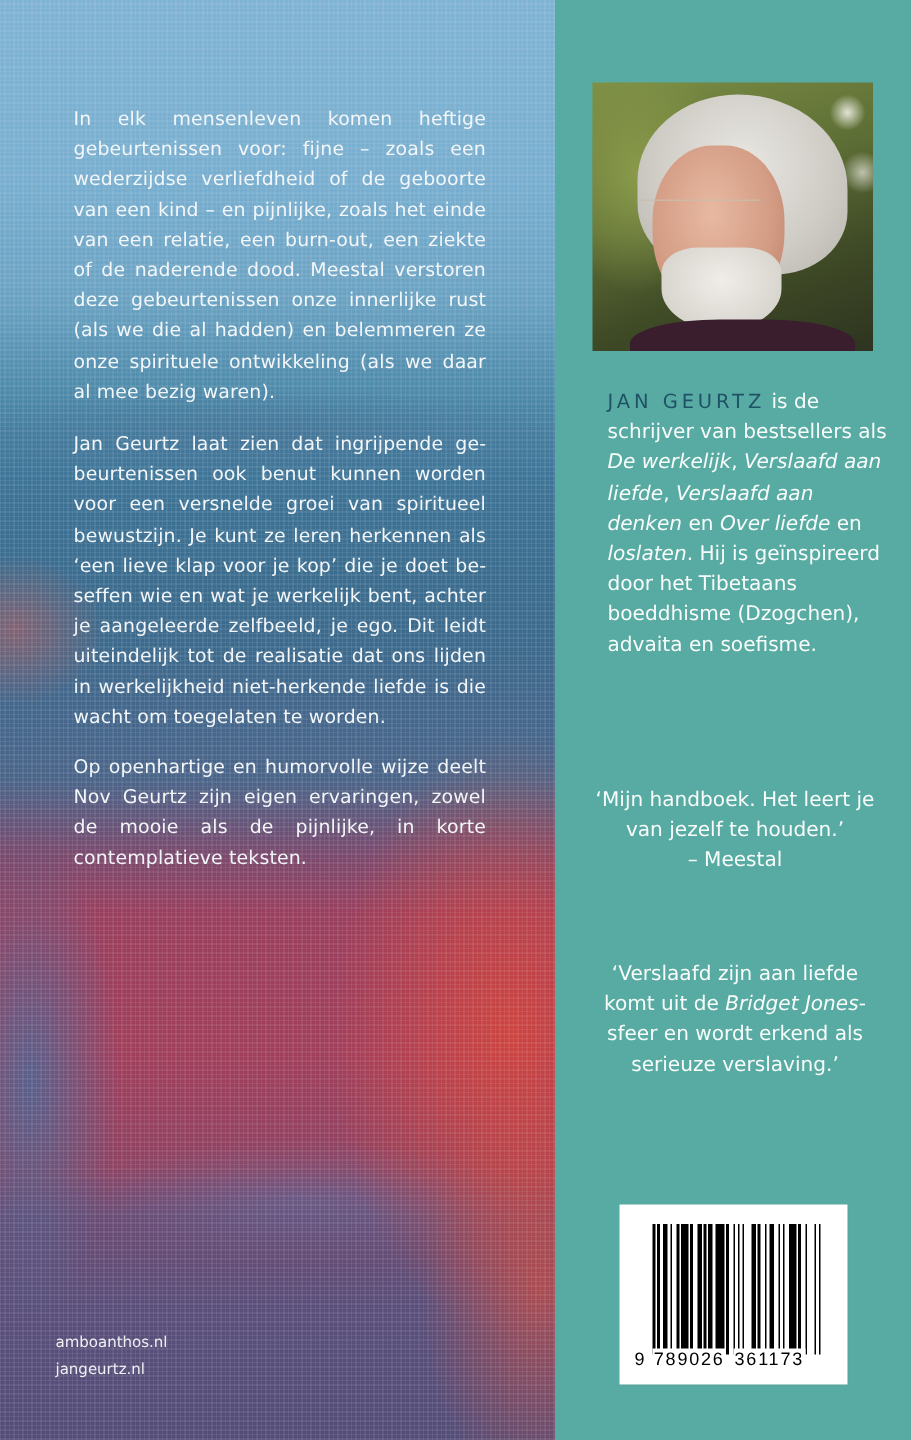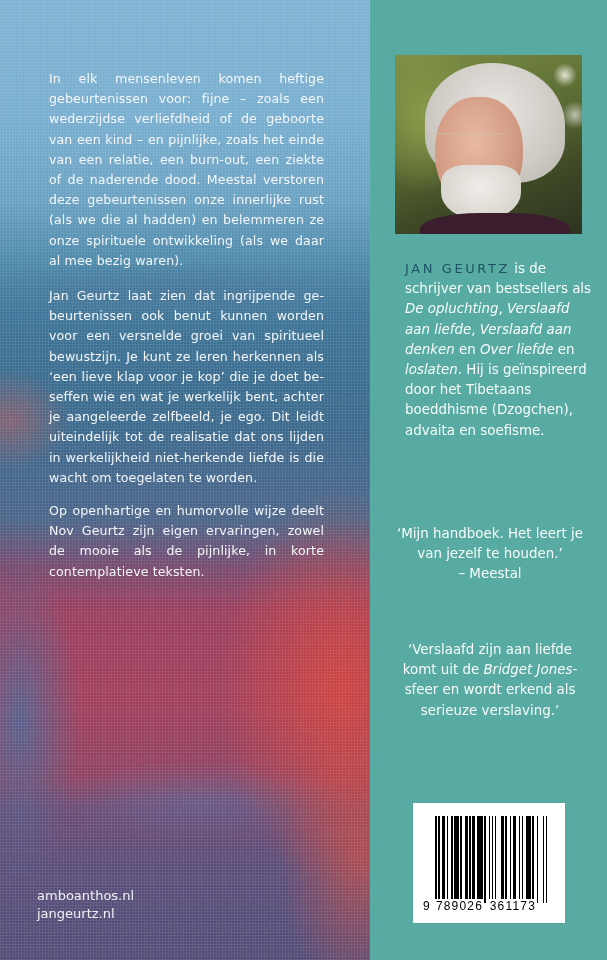--- a/index.html
+++ b/index.html
@@ -39,21 +39,21 @@
     position: absolute; left: 37px; width: 299px; z-index: 2;
     color: #f3f6f8; font-size: 12.6px; line-height: 20.2px;
     text-align: justify; hyphens: manual; letter-spacing: 0.1px;
   }
   .blurb p { margin: 12px; }
   #p1 { top: 57px; }
   #p2 { top: 274px; }
   #p3 { top: 489px; }
   .links {
     position: absolute; left: 37px; top: 887px; z-index: 2;
-    color: #eef1f4; font-size: 13px; line-height: 18px;
+    color: #eef1f4; font-size: 10px; line-height: 18px;
   }
   .links a { color: inherit; text-decoration: none; display: block; }
 
   
   .teal { position: absolute; left: 370px; top: 0; width: 237px; height: 960px; background: #58aba2; }
   .photo {
     position: absolute; left: 25px; top: 55px; width: 187px; height: 179px; overflow: hidden;
     background:
       radial-gradient(circle 12px at 170px 20px, rgba(240,240,230,0.9), rgba(240,240,230,0) 100%),
       radial-gradient(circle 10px at 150px 40px, rgba(230,230,220,0.7), rgba(230,230,220,0) 100%),
@@ -136,21 +136,21 @@
 <div class="teal">
   <div class="photo" title="Portrait of Jan Geurtz">
     <div class="hair"></div>
     <div class="face"></div>
     <div class="beard"></div>
     <div class="glasses"></div>
     <div class="shirt"></div>
   </div>
 
   <div class="bio">
-    <span class="name">JAN GEURTZ</span><span> is de schrijver van bestsellers als </span><i>De opluchting</i><span>, </span><i>Verslaafd aan liefde</i><span>, </span><i>Verslaafd aan denken</i><span> en </span><i>Over liefde</i><span> en </span><i>loslaten</i><span>. Hij is geïnspi­reerd door het Tibetaans boeddhisme (Dzogchen), advaita en soefisme.</span>
+    <span class="name">JAN GEURTZ</span><span> is de schrijver van bestsellers als </span><i>De werkelijk</i><span>, </span><i>Verslaafd aan liefde</i><span>, </span><i>Verslaafd aan denken</i><span> en </span><i>Over liefde</i><span> en </span><i>loslaten</i><span>. Hij is geïnspi­reerd door het Tibetaans boeddhisme (Dzogchen), advaita en soefisme.</span>
   </div>
 
 
   <div class="review" id="quote1">
     <p>‘Mijn handboek. Het leert je van jezelf te houden.’</p>
     <p>– Meestal</p>
   </div>
 
   <div class="review" id="quote2">
     <p><span>‘Verslaafd zijn aan liefde komt uit de </span><i>Bridget Jones</i><span>-sfeer en wordt erkend als serieuze verslaving.’</span></p>

